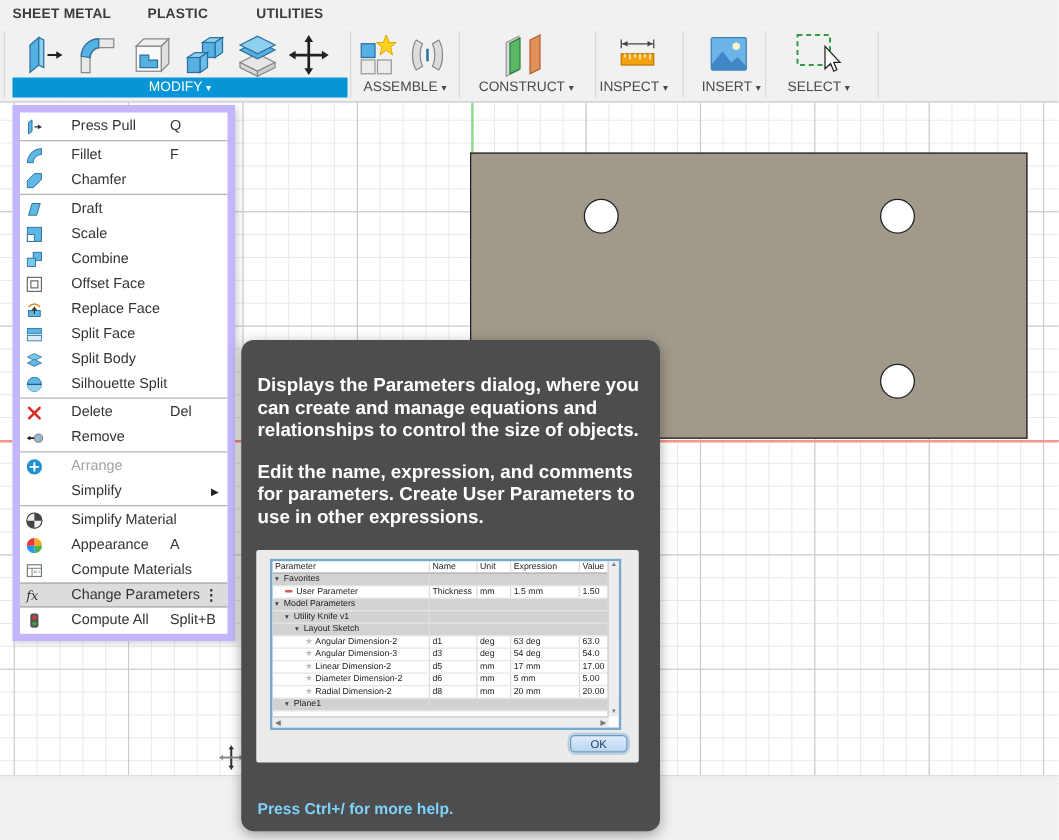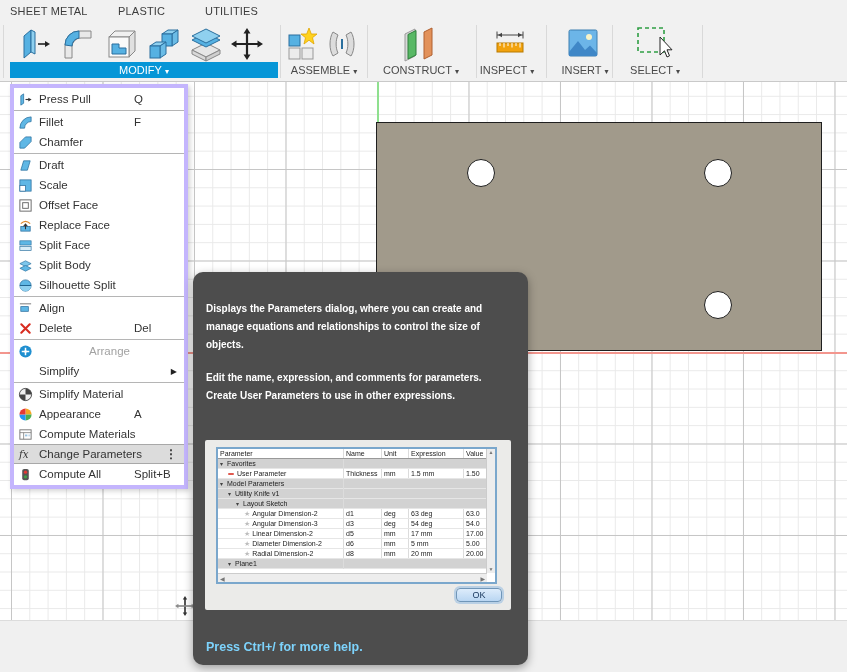--- a/index.html
+++ b/index.html
@@ -2,21 +2,21 @@
 <html><head>
 <meta charset="utf-8">
 <style>
   html,body { margin:0; padding:0; }
   body {
     width:847px; height:672px; position:relative; overflow:hidden;
     font-family:"Liberation Sans", sans-serif; background:#fff;
     -webkit-font-smoothing:antialiased;
   }
   
-  .topbar { position:absolute; top:0; left:0; right:0; height:22px; background:#f1f1f1; z-index:5; }
+  .topbar { position:absolute; top:0; left:0; right:0; height:22px; background:#f1f1f1; z-index:5;font-weight:bold; }
   .tab { position:absolute; top:5px; font-size:11px; color:#3c3c3c; letter-spacing:.2px; cursor:default; }
   
   .toolbar { position:absolute; top:22px; left:0; right:0; height:59px; background:#f1f1f1; border-bottom:1px solid #c9c9c9; z-index:5; }
   .tsep { position:absolute; top:3px; width:1px; height:53px; background:#d9d9d9; }
   .tbtn { position:absolute; top:3px; height:38px; }
   .tbtn svg { display:block; }
   .grplabel { position:absolute; top:42px; transform:translateX(-50%); font-size:11px; color:#4a4a4a; white-space:nowrap; }
   .grplabel .caret, .modifybar .caret { font-size:8px; margin-left:3px; }
   .modifybar { position:absolute; left:10px; width:268px; top:40px; height:16px; background:#0696d7; color:#fff;
     font-size:11px; text-align:center; line-height:16px; }
@@ -31,37 +31,37 @@
     background-position: 11px 0, 0 87px, 11px 0, 0 13.8px;
   }
   .axis-y { position:absolute; left:377px; top:0; width:2px; height:270px; background:#8fe08f; }
   .axis-x { position:absolute; left:0; top:270px; width:847px; height:2px; background:#f3968e; }
   .plate { position:absolute; left:376px; top:40px; width:446px; height:229px; background:#a19a8b;
     border:1.5px solid #1f1f1f; box-sizing:border-box; }
   .hole { position:absolute; width:26px; height:26px; border-radius:50%; background:#fff; border:1.5px solid #1f1f1f; }
   .bottomstrip { position:absolute; left:0; top:538px; width:847px; height:52px; background:#f0f0f0; border-top:1px solid #dcdcdc; }
   .pancursor { position:absolute; left:174px; top:595px; z-index:10; }
   
-  .menu { position:absolute; left:10px; top:84px; width:178px; background:#fff; border:4px solid #c4b5fd;
+  .menu { position:absolute; left:10px; top:84px; width:178px; background:#fff; border:6px solid #c4b5fd;
     box-shadow:2px 2px 5px rgba(0,0,0,.18); z-index:40; padding:1px 0; box-sizing:border-box; }
   .mitem { height:20px; display:flex; align-items:center; font-size:11.5px; color:#333; padding:0 4px 0 3px;
     position:relative; box-sizing:border-box; cursor:default; }
-  .micon { width:16px; height:16px; margin-right:6px; flex:none; display:flex; align-items:center; justify-content:center; }
+  .micon { width:16px; height:16px; margin-right:22px; flex:none; display:flex; align-items:center; justify-content:center; }
   .micon svg { width:15px; height:15px; display:block; }
   .mlabel { flex:1; white-space:nowrap; }
   .mshort { position:absolute; left:120px; color:#333; }
   .marrow { position:absolute; right:7px; font-size:8px; color:#222; }
   .mell { position:absolute; right:7px; font-weight:bold; color:#333; font-size:12px; letter-spacing:0; }
   .msep { height:1px; background:#b5b5b5; margin:1px 0; }
-  .mitem.disabled .mlabel { color:#a2a2a2;text-align:center; }
+  .mitem.disabled .mlabel { color:#a2a2a2; }
   .mitem.highlighted { background:#dcdcdc; border-top:1px solid #a8a8a8; border-bottom:1px solid #a8a8a8; }
   
   .tooltip { position:absolute; left:193px; top:272px; width:335px; height:393px; background:#4d4d4d;
     border-radius:10px; z-index:50; box-sizing:border-box; padding:28px 14px 0 13px; box-shadow:0 3px 10px rgba(0,0,0,.35); }
-  .tooltip p { margin:0 0 15px 0; color:#fff; font-size:10px; line-height:18px; font-weight:bold; }
+  .tooltip p { margin:0 0 15px 0; color:#fff; font-size:15px; line-height:18px; font-weight:bold; }
   .tfoot { position:absolute; left:13px; bottom:11px; color:#7dd3fc; font-size:12.5px; font-weight:bold; }
   
   .dlg { position:absolute; left:12px; top:168px; width:306px; height:170px; background:#ebebe9; border-radius:2px; }
   .ptable { position:absolute; left:11px; top:7px; width:281px; height:137px; background:#fff;
     border:2px solid #7aa7cc; box-sizing:border-box; overflow:hidden; font-size:7px; color:#222; }
   .prow { display:flex; height:10px; line-height:9px; border-bottom:1px solid #e6e6e6; box-sizing:border-box; align-items:center; }
   .prow.phead { border-bottom:1px solid #999; }
   .prow.pgroup { background:#d2d2d2; }
   .pcell { box-sizing:border-box; padding:0 2px; border-right:1px solid #dcdcdc; overflow:hidden; white-space:nowrap; flex:none; }
   .c0{width:126px;} .c1{width:38px;} .c2{width:27px;} .c3{width:55px;} .c4{width:23px; border-right:none;}
@@ -276,20 +276,29 @@
         <svg viewBox="0 0 16 16">
           <rect x="2" y="2" width="12" height="12" fill="#5fb7e5" stroke="#2a6f9e" stroke-width="0.8"></rect>
           <rect x="2" y="8" width="6" height="6" fill="#fff" stroke="#2a6f9e" stroke-width="0.8"></rect>
         </svg>
       </span>
       <span class="mlabel">Scale</span>
     </div>
     <div class="mitem">
       <span class="micon">
         <svg viewBox="0 0 16 16">
+          <rect x="7" y="2" width="7" height="7" fill="#5fb7e5" stroke="#2a6f9e" stroke-width="0.8"></rect>
+          <rect x="2" y="7" width="7" height="7" fill="#7ec7ec" stroke="#2a6f9e" stroke-width="0.8"></rect>
+        </svg>
+      </span>
+      <span class="mlabel">Combine</span>
+    </div>
+    <div class="mitem">
+      <span class="micon">
+        <svg viewBox="0 0 16 16">
           <rect x="2" y="2" width="12" height="12" fill="#fff" stroke="#666"></rect>
           <rect x="5" y="5" width="6" height="6" fill="none" stroke="#666"></rect>
         </svg>
       </span>
       <span class="mlabel">Offset Face</span>
     </div>
     <div class="mitem">
       <span class="micon">
         <svg viewBox="0 0 16 16">
           <rect x="3" y="9" width="10" height="5" fill="#5fb7e5" stroke="#2a6f9e" stroke-width="0.8"></rect>
@@ -324,34 +333,35 @@
           <path d="M2 8 A6 6 0 0 0 14 8 Z" fill="#8fd0ef"></path>
           <path d="M2 8 H14" stroke="#1c5e8a" stroke-width="1"></path>
         </svg>
       </span>
       <span class="mlabel">Silhouette Split</span>
     </div>
     <div class="msep"></div>
     <div class="mitem">
       <span class="micon">
         <svg viewBox="0 0 16 16">
-          <path d="M2 3 H14" stroke="#888" stroke-width="1.2"></path>
-          <rect x="3" y="6" width="8" height="5" fill="#5fb7e5" stroke="#2a6f9e" stroke-width="0.8"></rect>
-        </svg>
-      </span>
-      <span class="mlabel">Align</span>
-    </div>
-    <div class="mitem">
-      <span class="micon">
-        <svg viewBox="0 0 16 16">
           <path d="M3.5 3.5 L12.5 12.5 M12.5 3.5 L3.5 12.5" stroke="#d82c20" stroke-width="2.2" stroke-linecap="round"></path>
         </svg>
       </span>
       <span class="mlabel">Delete</span>
       <span class="mshort">Del</span>
+    </div>
+    <div class="mitem">
+      <span class="micon">
+        <svg viewBox="0 0 16 16">
+          <path d="M3 8 H8" stroke="#222" stroke-width="1.3"></path>
+          <path d="M1.5 8 L4.5 6 V10 Z" fill="#222"></path>
+          <circle cx="11.5" cy="8" r="3.5" fill="#9bb7c9" stroke="#556b7d" stroke-width="0.7"></circle>
+        </svg>
+      </span>
+      <span class="mlabel">Remove</span>
     </div>
     <div class="msep"></div>
     <div class="mitem disabled">
       <span class="micon">
         <svg viewBox="0 0 16 16">
           <circle cx="8" cy="8" r="6.5" fill="#1f8fd0"></circle>
           <path d="M8 4 V12 M4 8 H12" stroke="#fff" stroke-width="1.6"></path>
           <circle cx="8" cy="8" r="1.4" fill="#fff"></circle>
         </svg>
       </span>

